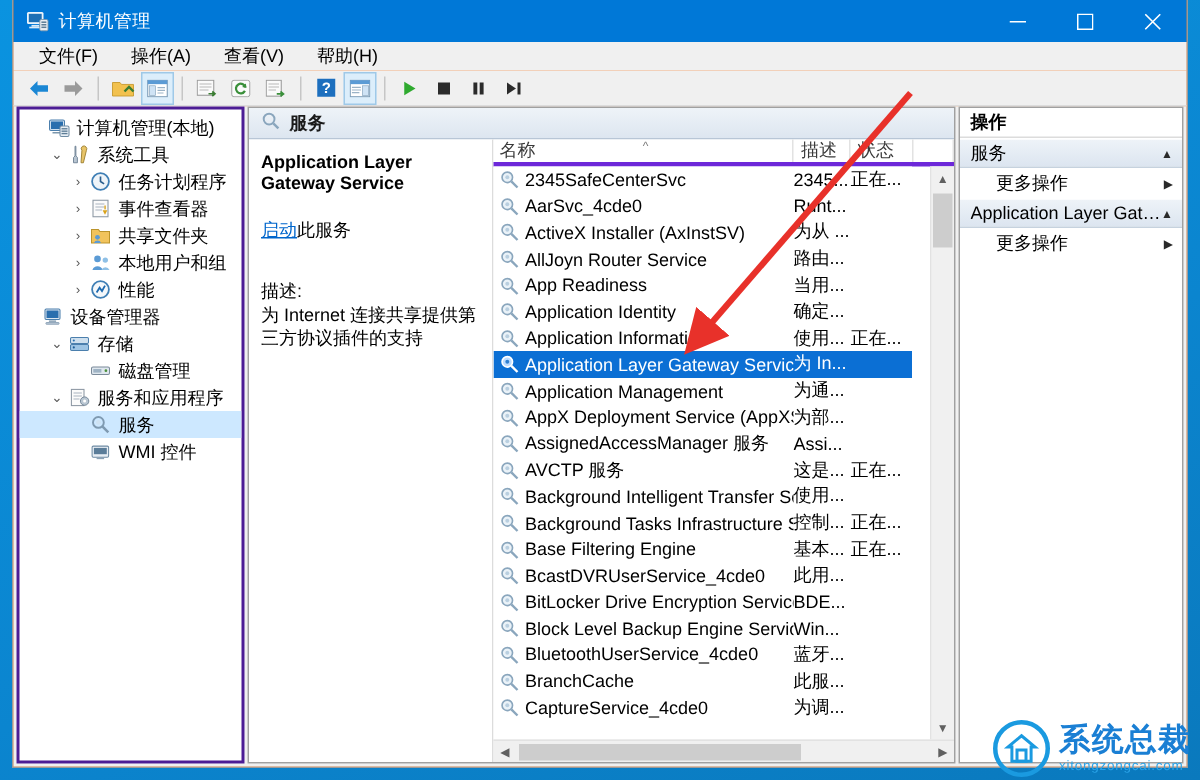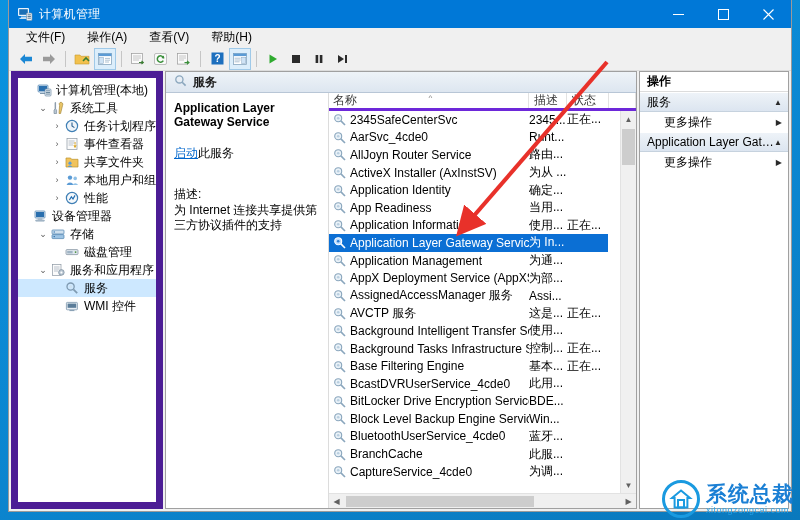--- a/index.html
+++ b/index.html
@@ -51,21 +51,21 @@
   .tbtn { width: 22px; height: 22px; display: flex; align-items: center; justify-content: center; position: relative; }
   .tbtn.framed { border: 1px solid #9fc9e8; background: #dceefb; }
   .tsep { width: 1px; height: 16px; background: #c6c6c6; margin: 0 4px; }
 
   
   #body { flex: 1 1 auto; display: flex; background: #f0f0f0; padding: 0 2px 2px 2px; min-height: 0; }
 
   
   #tree {
     width: 152px; flex: 0 0 152px; background: #fff;
-    border: 7px solid #4c1d95; overflow: hidden; padding-top: 3px;
+    border: 2px solid #4c1d95; overflow: hidden; padding-top: 3px;
   }
   .tnode { display: flex; align-items: center; height: 18px; font-size: 12px; color: #000; white-space: nowrap; }
   .tnode.selected { background: #cde8ff; }
   .twist { width: 14px; text-align: center; color: #5a5a5a; font-size: 9px; flex: 0 0 14px; }
   .ticon { width: 16px; height: 14px; margin-right: 4px; flex: 0 0 16px; position: relative; }
 
   
   #middle { flex: 1 1 auto; display: flex; flex-direction: column; margin-left: 2px; min-width: 0; }
   #mid-inner { flex: 1 1 auto; border: 1px solid #a0a0a0; background: #fff; display: flex; flex-direction: column; min-height: 0; }
   #mid-header {
@@ -469,62 +469,62 @@
                     <span class="c-stat"></span>
                     <span class="c-start"></span>
                   </div>
                   <div class="lrow">
                     <span class="c-name">
                       <span class="svcicon"><svg width="13" height="13" viewBox="0 0 13 13">
   <circle cx="5.2" cy="5.2" r="3.5" fill="#eaf2f8" stroke="#8aa6bd" stroke-width="1.1"></circle>
   <circle cx="5.2" cy="5.2" r="1.3" fill="#b9cfe0"></circle>
   <path d="M7.9 7.9 L12 12" stroke="#8aa6bd" stroke-width="1.6"></path>
 </svg></span>
+                      <span>ActiveX Installer (AxInstSV)</span>
+                    </span>
+                    <span class="c-desc">为从 ...</span>
+                    <span class="c-stat"></span>
+                    <span class="c-start"></span>
+                  </div>
+                  <div class="lrow">
+                    <span class="c-name">
+                      <span class="svcicon"><svg width="13" height="13" viewBox="0 0 13 13">
+  <circle cx="5.2" cy="5.2" r="3.5" fill="#eaf2f8" stroke="#8aa6bd" stroke-width="1.1"></circle>
+  <circle cx="5.2" cy="5.2" r="1.3" fill="#b9cfe0"></circle>
+  <path d="M7.9 7.9 L12 12" stroke="#8aa6bd" stroke-width="1.6"></path>
+</svg></span>
                       <span>AllJoyn Router Service</span>
                     </span>
                     <span class="c-desc">路由...</span>
                     <span class="c-stat"></span>
                     <span class="c-start"></span>
                   </div>
                   <div class="lrow">
                     <span class="c-name">
                       <span class="svcicon"><svg width="13" height="13" viewBox="0 0 13 13">
   <circle cx="5.2" cy="5.2" r="3.5" fill="#eaf2f8" stroke="#8aa6bd" stroke-width="1.1"></circle>
   <circle cx="5.2" cy="5.2" r="1.3" fill="#b9cfe0"></circle>
   <path d="M7.9 7.9 L12 12" stroke="#8aa6bd" stroke-width="1.6"></path>
 </svg></span>
-                      <span>ActiveX Installer (AxInstSV)</span>
-                    </span>
-                    <span class="c-desc">为从 ...</span>
+                      <span>App Readiness</span>
+                    </span>
+                    <span class="c-desc">当用...</span>
                     <span class="c-stat"></span>
                     <span class="c-start"></span>
                   </div>
                   <div class="lrow">
                     <span class="c-name">
                       <span class="svcicon"><svg width="13" height="13" viewBox="0 0 13 13">
   <circle cx="5.2" cy="5.2" r="3.5" fill="#eaf2f8" stroke="#8aa6bd" stroke-width="1.1"></circle>
   <circle cx="5.2" cy="5.2" r="1.3" fill="#b9cfe0"></circle>
   <path d="M7.9 7.9 L12 12" stroke="#8aa6bd" stroke-width="1.6"></path>
 </svg></span>
                       <span>Application Identity</span>
                     </span>
                     <span class="c-desc">确定...</span>
-                    <span class="c-stat"></span>
-                    <span class="c-start"></span>
-                  </div>
-                  <div class="lrow">
-                    <span class="c-name">
-                      <span class="svcicon"><svg width="13" height="13" viewBox="0 0 13 13">
-  <circle cx="5.2" cy="5.2" r="3.5" fill="#eaf2f8" stroke="#8aa6bd" stroke-width="1.1"></circle>
-  <circle cx="5.2" cy="5.2" r="1.3" fill="#b9cfe0"></circle>
-  <path d="M7.9 7.9 L12 12" stroke="#8aa6bd" stroke-width="1.6"></path>
-</svg></span>
-                      <span>App Readiness</span>
-                    </span>
-                    <span class="c-desc">当用...</span>
                     <span class="c-stat"></span>
                     <span class="c-start"></span>
                   </div>
                   <div class="lrow">
                     <span class="c-name">
                       <span class="svcicon"><svg width="13" height="13" viewBox="0 0 13 13">
   <circle cx="5.2" cy="5.2" r="3.5" fill="#eaf2f8" stroke="#8aa6bd" stroke-width="1.1"></circle>
   <circle cx="5.2" cy="5.2" r="1.3" fill="#b9cfe0"></circle>
   <path d="M7.9 7.9 L12 12" stroke="#8aa6bd" stroke-width="1.6"></path>
 </svg></span>

